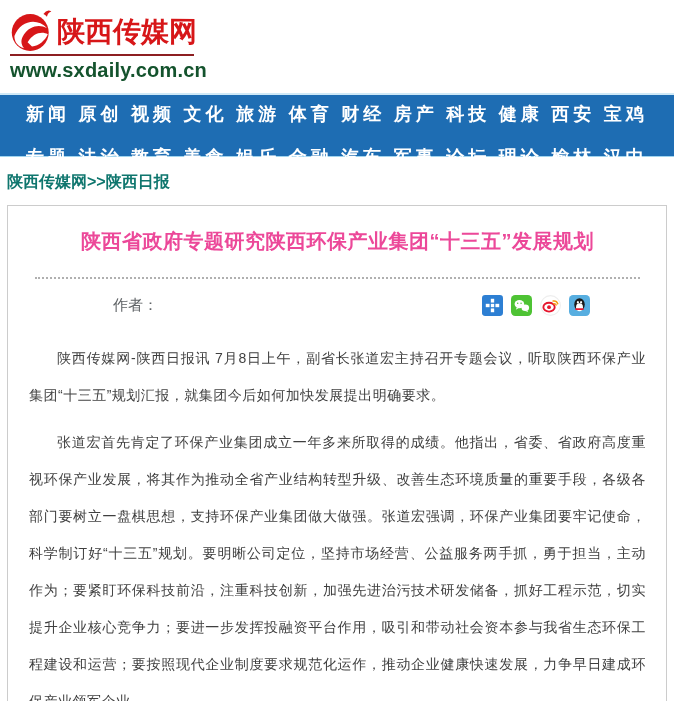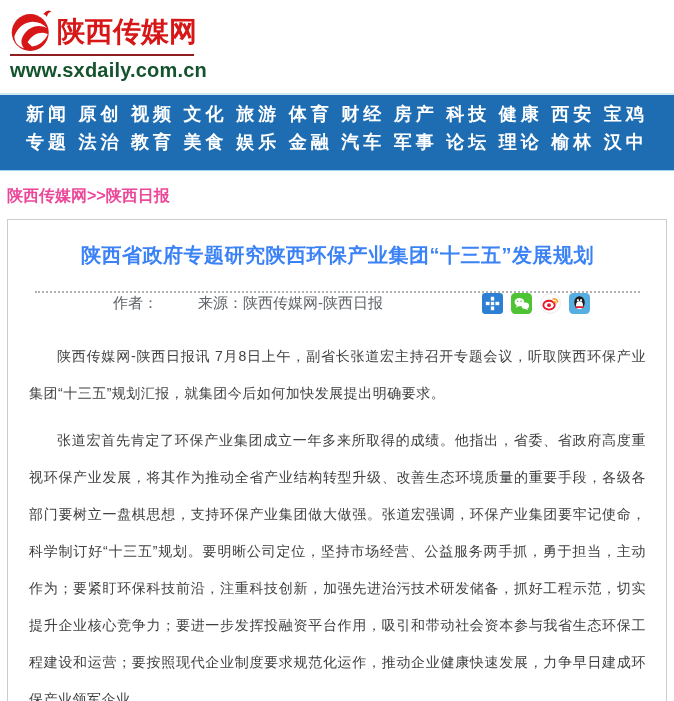--- a/index.html
+++ b/index.html
@@ -24,59 +24,60 @@
     line-height: 1; padding: 0 0 7px 3px; letter-spacing: 0px; white-space: nowrap;
   }
   .logo-rule { border-bottom: 2px solid #8d1f21; margin-top: 1px; }
   .logo-url {
     font-size: 20px; font-weight: bold; color: #14532d;
     margin-top: 3px; letter-spacing: 0.2px; white-space: nowrap;
   }
 
   
   .main-nav {
-    height: 78px;
+    height: 64px;
     background: #1e6db3;
     border-top: 2px solid #cfe9f7;
     border-bottom: 1px solid #9fd4ef;
     padding: 7px 26px 6px 26px;
   }
   .nav-row { display: flex; justify-content: space-between; align-items: center; height: 24px; }
-  .nav-row + .nav-row { margin-top: 4px; }
+  .nav-row + .nav-row { margin-top: 19px; }
   .nav-item {
     color: #ffffff; font-size: 18px; font-weight: bold;
     letter-spacing: 4px; cursor: pointer; white-space: nowrap;
   }
 
   
   .breadcrumb-bar { padding: 15px 0 12px 7px; }
-  .breadcrumb { font-size: 16px; font-weight: bold; color: #ec4899; cursor: pointer; }
+  .breadcrumb { font-size: 16px; font-weight: bold; color: #0f766e; cursor: pointer; }
 
   
   .article-box {
     margin: 0 7px;
     border: 1px solid #cccccc;
     background: #fff;
     padding: 20px 20px 40px 21px;
     min-height: 530px;
   }
   .article-title {
     text-align: center;
-    font-size: 20px; font-weight: bold; color: #3b82f6;
+    font-size: 20px; font-weight: bold; color: #ec4899;
     letter-spacing: 0.5px;
     margin-top: 2px;
   }
   .dotted-divider {
     border: 0;
     border-top: 2px dotted #b0b0b0;
     margin: 22px 6px 0 6px;
     height: 0;
   }
   .meta-row {
     display: flex; align-items: center;
+    margin-top: 16px;
     padding-left: 84px;
     font-size: 15px; color: #5f6366;
     white-space: nowrap;
   }
   .meta-author { margin-right: 40px; }
   .meta-source { margin-right: 40px; }
   .share-icons { display: flex; align-items: center; gap: 8px; margin-left: auto; margin-right: 56px; }
   .share-icon { width: 21px; height: 21px; display: inline-block; cursor: pointer; }
   .share-icon svg { width: 100%; height: 100%; display: block; }
 
@@ -150,21 +151,20 @@
   </div>
 
   <div class="article-box">
 
     <h1 class="article-title">陕西省政府专题研究陕西环保产业集团“十三五”发展规划</h1>
 
     <div class="dotted-divider"></div>
 
     <div class="meta-row">
       <span class="meta-author">作者：</span>
-      <span class="meta-source">来源：陕西传媒网-陕西日报</span>
 
       <span class="share-icons">
         <span class="share-icon">
           <svg viewBox="0 0 20 20" xmlns="http://www.w3.org/2000/svg">
             <rect width="20" height="20" rx="3" fill="#2d7fd3"></rect>
             <rect x="8.4" y="3.6" width="3.2" height="12.8" fill="#fff"></rect>
             <rect x="3.6" y="8.4" width="12.8" height="3.2" fill="#fff"></rect>
             <rect x="7.2" y="7.2" width="5.6" height="5.6" fill="#2d7fd3"></rect>
             <rect x="8.4" y="8.4" width="3.2" height="3.2" fill="#fff"></rect>
           </svg>

